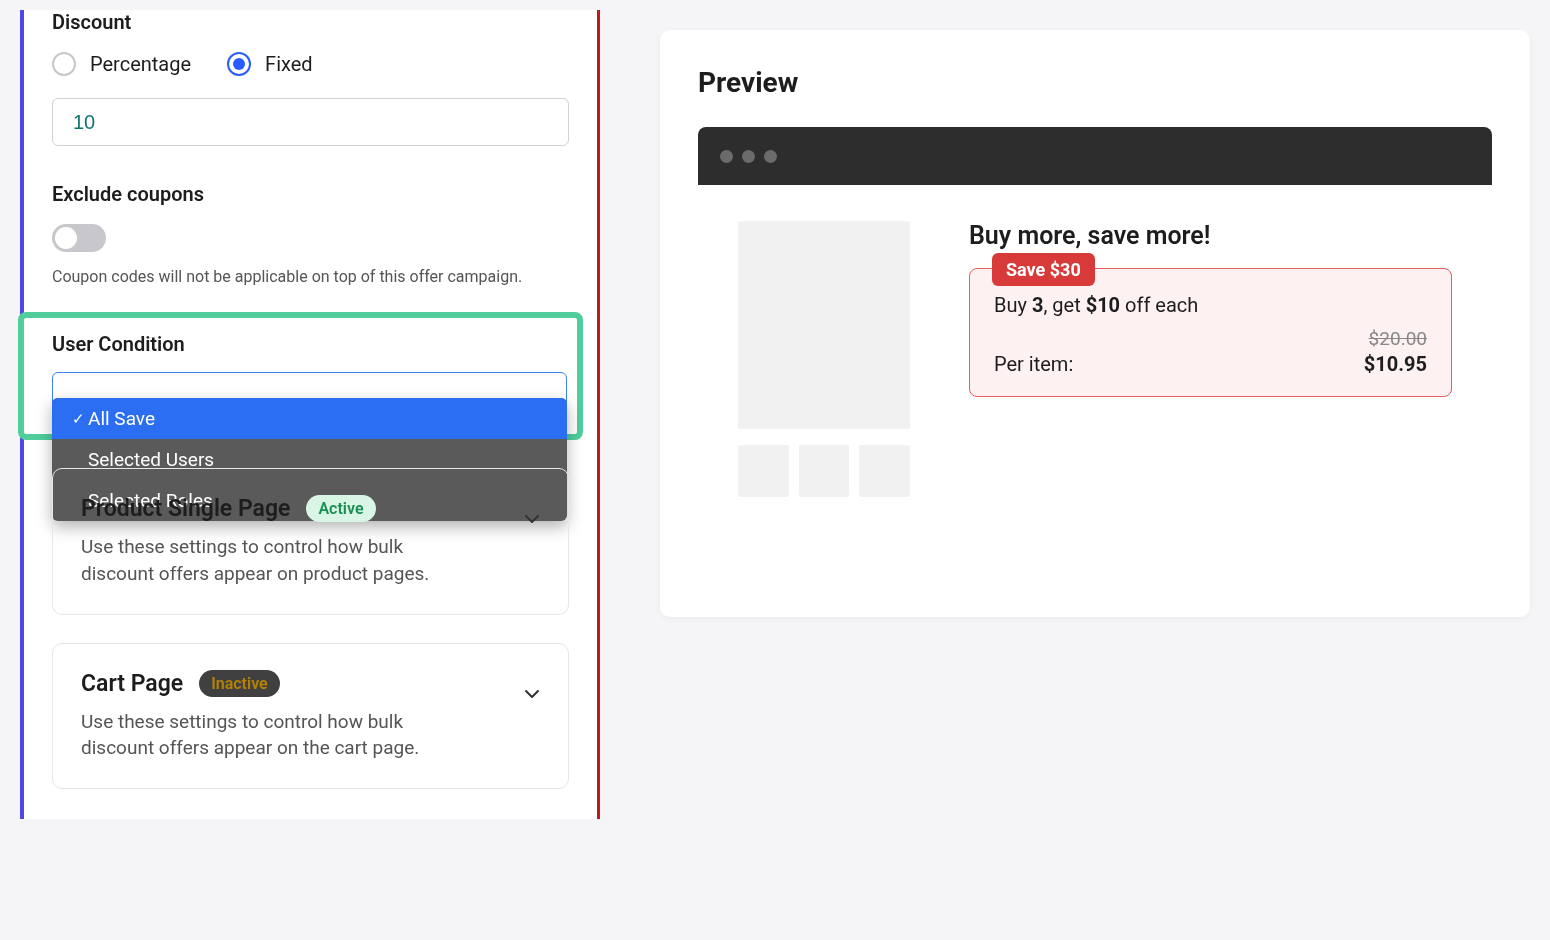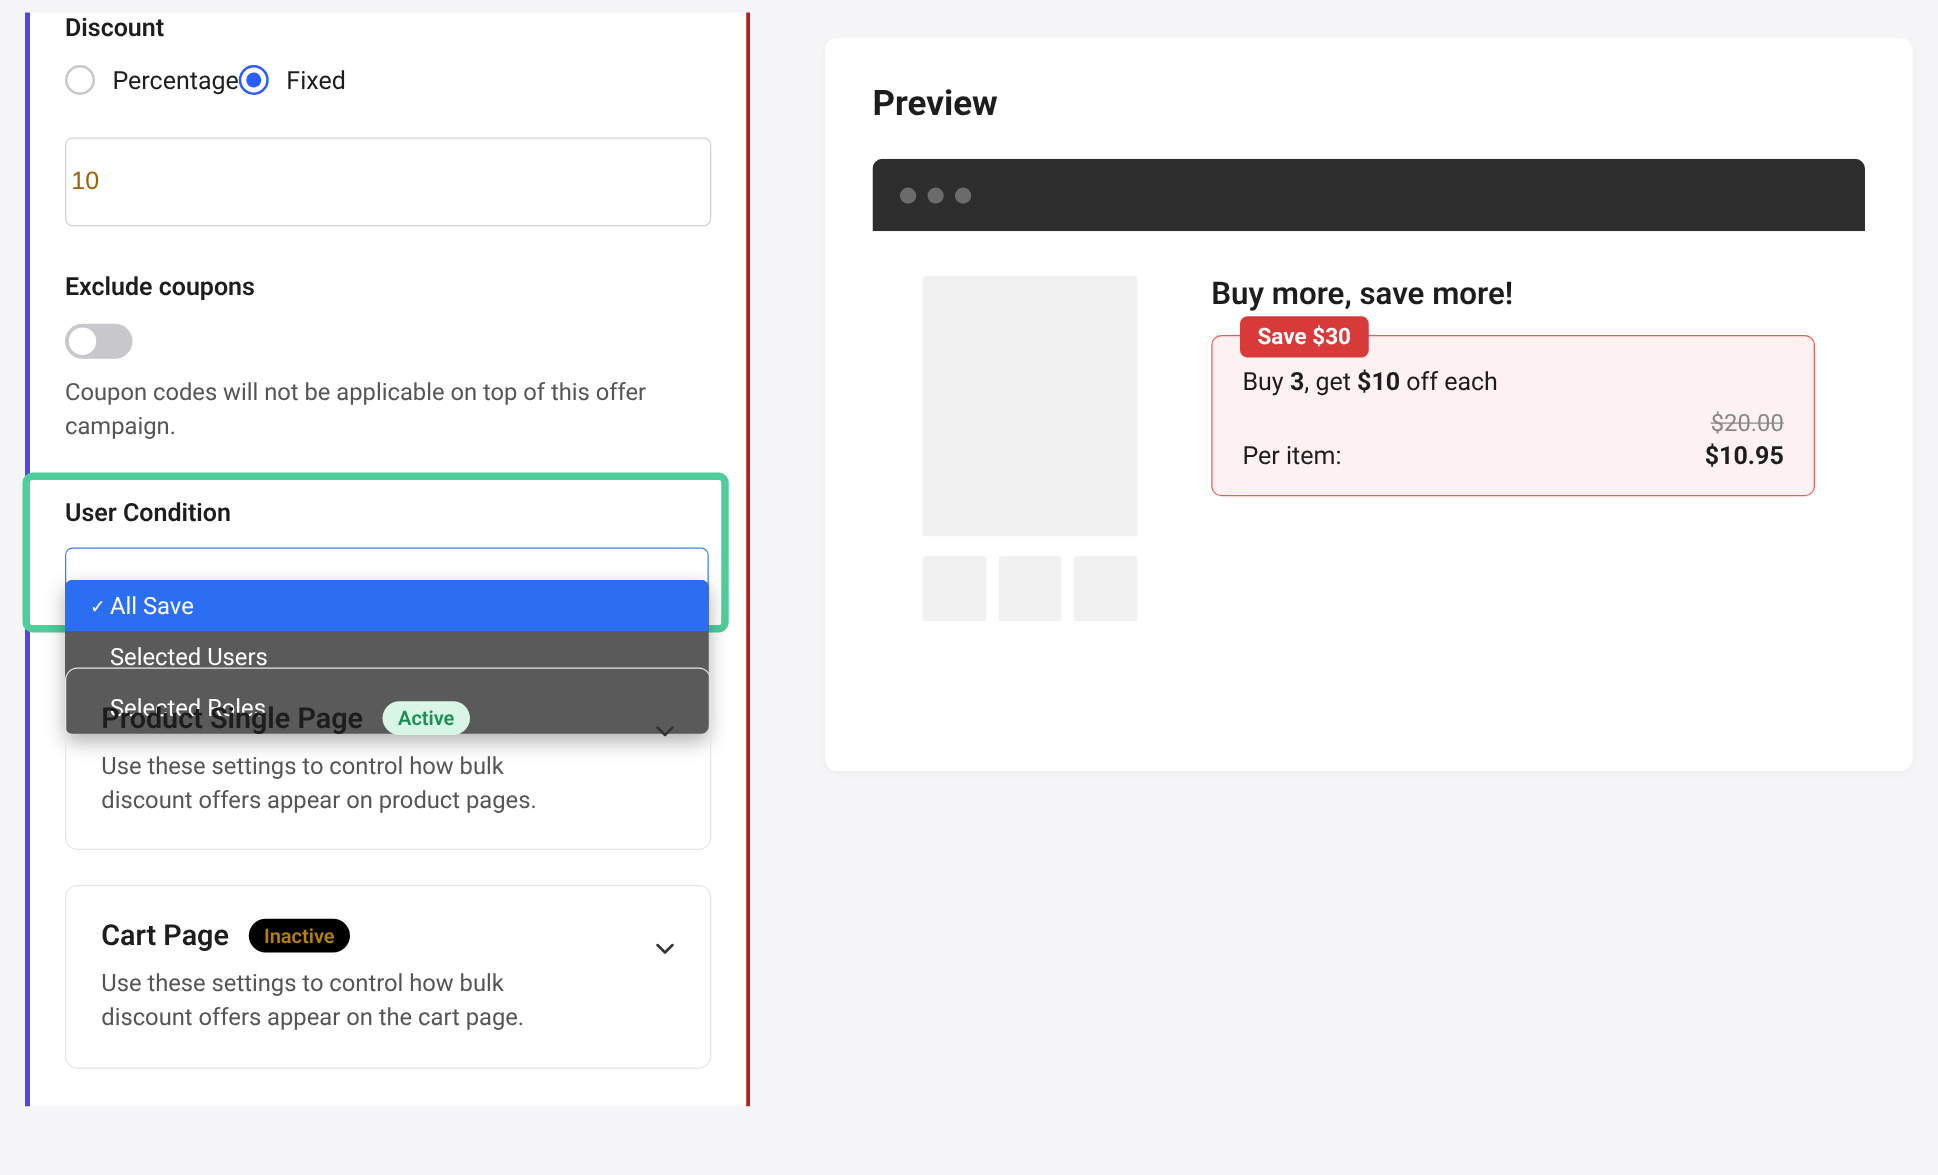--- a/index.html
+++ b/index.html
@@ -11,46 +11,46 @@
   .left-panel-wrap { width: 580px; }
   .left-panel {
     background: #fff;
     border-left: 4px solid #4f46e5;
     border-right: 3px solid #b91c1c;
     padding: 0 28px 30px;
   }
 
   .field-label { font-size: 20px; font-weight: 600; margin-bottom: 18px; color: #1d1d1f; }
 
-  .radio-row { display: flex; margin-bottom: 34px; }
+  .radio-row { display: flex; gap: 36px; margin-bottom: 22px; }
   .radio-item { display: flex; align-items: center; gap: 14px; cursor: pointer; }
   .radio-circle {
     width: 24px; height: 24px; border-radius: 50%;
     border: 2px solid #c7c7cc; display: flex; align-items: center; justify-content: center;
   }
   .radio-circle.selected { border: 2px solid #2b5cff; }
   .radio-dot { width: 12px; height: 12px; border-radius: 50%; background: #2b5cff; }
   .radio-text { font-size: 20px; color: #1d1d1f; }
 
   .text-input {
-    width: 100%; height: 71px; border: 1px solid #d1d1d6; border-radius: 6px;
-    padding: 0 4px; font-size: 20px; color: #a16207; background: #fff;
+    width: 100%; height: 48px; border: 1px solid #d1d1d6; border-radius: 6px;
+    padding: 0 20px; font-size: 20px; color: #0f766e; background: #fff;
   }
 
   .section { margin-top: 36px; }
 
   .toggle {
     width: 54px; height: 28px; background: #c7c7cc; border-radius: 14px;
     position: relative; cursor: pointer;
   }
   .toggle-knob {
     width: 22px; height: 22px; background: #fff; border-radius: 50%;
     position: absolute; top: 3px; left: 3px;
   }
-  .help-text { font-size: 19px; color: #555; line-height: 1.4; margin-top: 14px; }
+  .help-text { font-size: 16px; color: #555; line-height: 1.4; margin-top: 14px; }
 
   
   .highlight-box {
     border: 6px solid #4fce9b;
     border-radius: 8px;
     margin-left: -34px;
     margin-right: -14px;
     padding: 14px 10px 14px 28px;
     margin-top: 24px;
     position: relative;
@@ -88,21 +88,21 @@
     padding: 26px 28px; margin-top: 28px;
     position: relative;
   }
   .card:first-of-type { margin-top: 32px; }
   .card-head { display: flex; align-items: center; gap: 16px; margin-bottom: 12px; }
   .card-title { font-size: 23px; font-weight: 600; color: #1d1d1f; }
   .badge {
     font-size: 16px; font-weight: 600; padding: 4px 12px; border-radius: 14px;
   }
   .badge-active { background: #d8f5e5; color: #1a8f55; }
-  .badge-inactive { background: #000000; color: #b58205; }
+  .badge-inactive { background: #404040; color: #b58205; }
   .card-desc { font-size: 19px; color: #555; line-height: 1.4; max-width: 380px; }
   .chevron {
     position: absolute; right: 28px; top: 42px;
     width: 16px; height: 16px;
   }
 
   
   .right-panel { flex: 1; padding-top: 30px; }
   .preview-card {
     background: #fff; border-radius: 10px; box-shadow: 0 2px 6px rgba(0,0,0,0.04);

